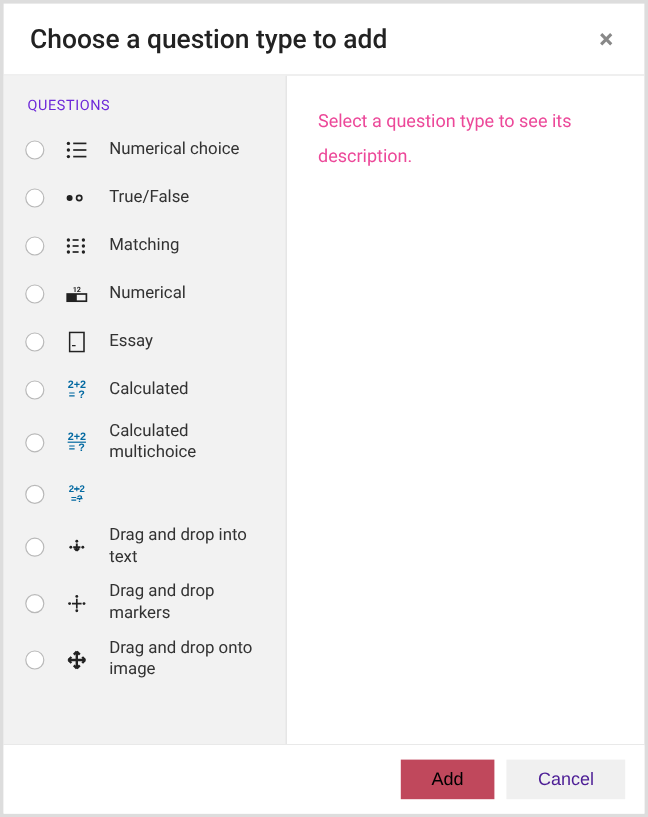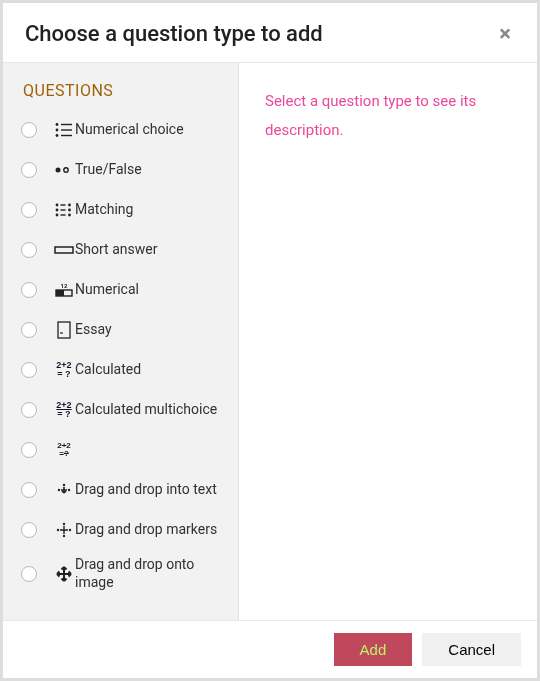--- a/index.html
+++ b/index.html
@@ -57,23 +57,23 @@
   .left-inner {
     overflow-y: auto;
     padding: 16px 0 8px 0;
     flex: 1;
   }
   
   .left-inner::-webkit-scrollbar { width: 8px; }
   .left-inner::-webkit-scrollbar-track { background: #efefef; }
   .left-inner::-webkit-scrollbar-thumb { background: #bbb; border-radius: 4px; }
   .section-heading {
-    font-size: 16px;
+    font-size: 12px;
     letter-spacing: 0.5px;
-    color: #a16207;
+    color: #6d28d9;
     padding: 2px 18px 10px 20px;
   }
   .q-item {
     display: flex;
     align-items: center;
     padding: 6px 10px 6px 18px;
     min-height: 40px;
     cursor: pointer;
   }
   .radio {
@@ -81,21 +81,22 @@
     border: 1px solid #b9b9b9;
     border-radius: 50%;
     background: #fff;
     flex: 0 0 16px;
     margin-right: 16px;
   }
   .q-icon {
     width: 22px;
     text-align: center;
     flex: 0 0 22px;
-    color: #0f172a;
+    margin-right: 16px;
+    color: #0369a1;
     display: flex;
     align-items: flex-start;
     justify-content: center;
   }
   .q-icon svg { display: block; }
   .q-label {
     font-size: 14px;
     color: #323232;
     line-height: 1.25;
   }
@@ -116,25 +117,25 @@
     background: #fff;
   }
   .btn {
     font-size: 15px;
     padding: 8px 26px;
     border: none;
     cursor: pointer;
   }
   .btn-primary {
     background: #c0485c;
-    color: #bef264;
+    color: #000000;
   }
   .btn-secondary {
     background: #f0f0f0;
-    color: #000000;
+    color: #4c1d95;
   }
   .formula {
     font-family: "Segoe UI", Arial, sans-serif;
     font-size: 9px;
     font-weight: 700;
     line-height: 1;
     text-align: center;
   }
   .formula-sm { font-size: 8px; }
 </style>
@@ -191,29 +192,20 @@
               <rect x="5.5" y="7.3" width="5" height="1.4" fill="#222"></rect>
               <circle cx="14.5" cy="8" r="1.4" fill="#222"></circle>
               <circle cx="2" cy="13" r="1.4" fill="#222"></circle>
               <rect x="5.5" y="12.3" width="5" height="1.4" fill="#222"></rect>
               <circle cx="14.5" cy="13" r="1.4" fill="#222"></circle>
             </svg>
           </span>
           <span class="q-label">Matching</span>
         </div>
 
-        <div class="q-item">
-          <span class="radio"></span>
-          <span class="q-icon">
-            <svg width="20" height="10" viewBox="0 0 20 10">
-              <rect x="1" y="2" width="18" height="6" fill="none" stroke="#222" stroke-width="1.5"></rect>
-            </svg>
-          </span>
-          <span class="q-label">Short answer</span>
-        </div>
 
         <div class="q-item">
           <span class="radio"></span>
           <span class="q-icon">
             <svg width="20" height="16" viewBox="0 0 20 16">
               <text x="10" y="6" text-anchor="middle" font-size="6" font-weight="700" fill="#222">12</text>
               <rect x="2" y="8" width="16" height="6" fill="none" stroke="#222" stroke-width="1.4"></rect>
               <rect x="2" y="8" width="8" height="6" fill="#222"></rect>
             </svg>
           </span>

